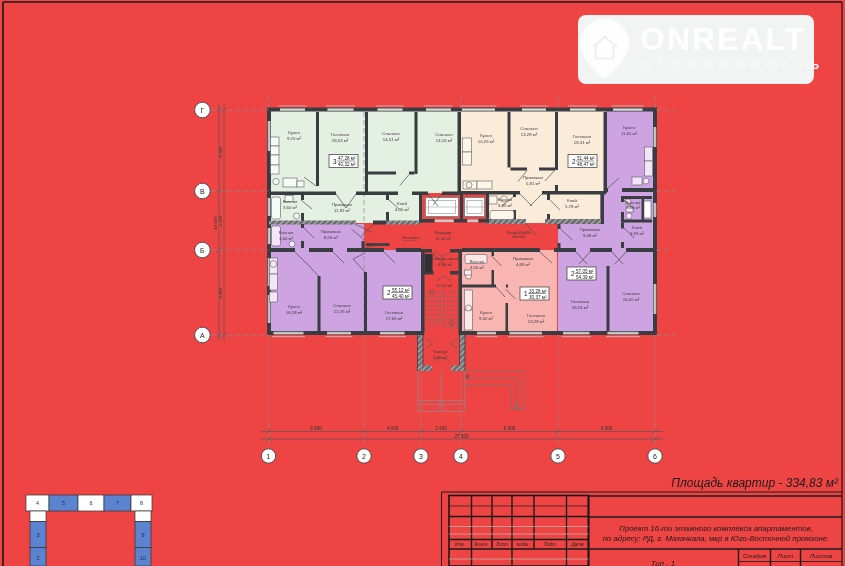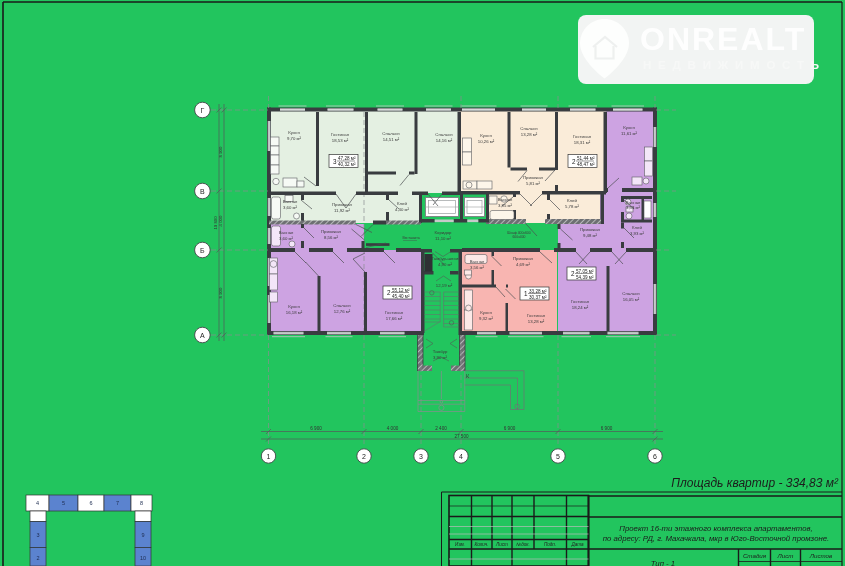--- a/index.html
+++ b/index.html
@@ -1,16 +1,16 @@
 <!DOCTYPE html>
 <html><head>
 <meta charset="utf-8">
 <style>
   html,body{margin:0;padding:0;background:#ffffff;}
-  #page{position:relative;width:845px;height:566px;background:#22c55e;overflow:hidden;
+  #page{position:relative;width:845px;height:566px;background:#ef4444;overflow:hidden;
         font-family:"Liberation Sans", sans-serif;}
   svg{position:absolute;left:0;top:0;}
   text{font-family:"Liberation Sans", sans-serif;}
 </style>
 </head>
 <body>
 <div id="page">
 <svg width="845" height="566" viewBox="0 0 845 566">
 <defs>
   <pattern id="hatch" width="4" height="4" patternUnits="userSpaceOnUse" patternTransform="rotate(45)">

